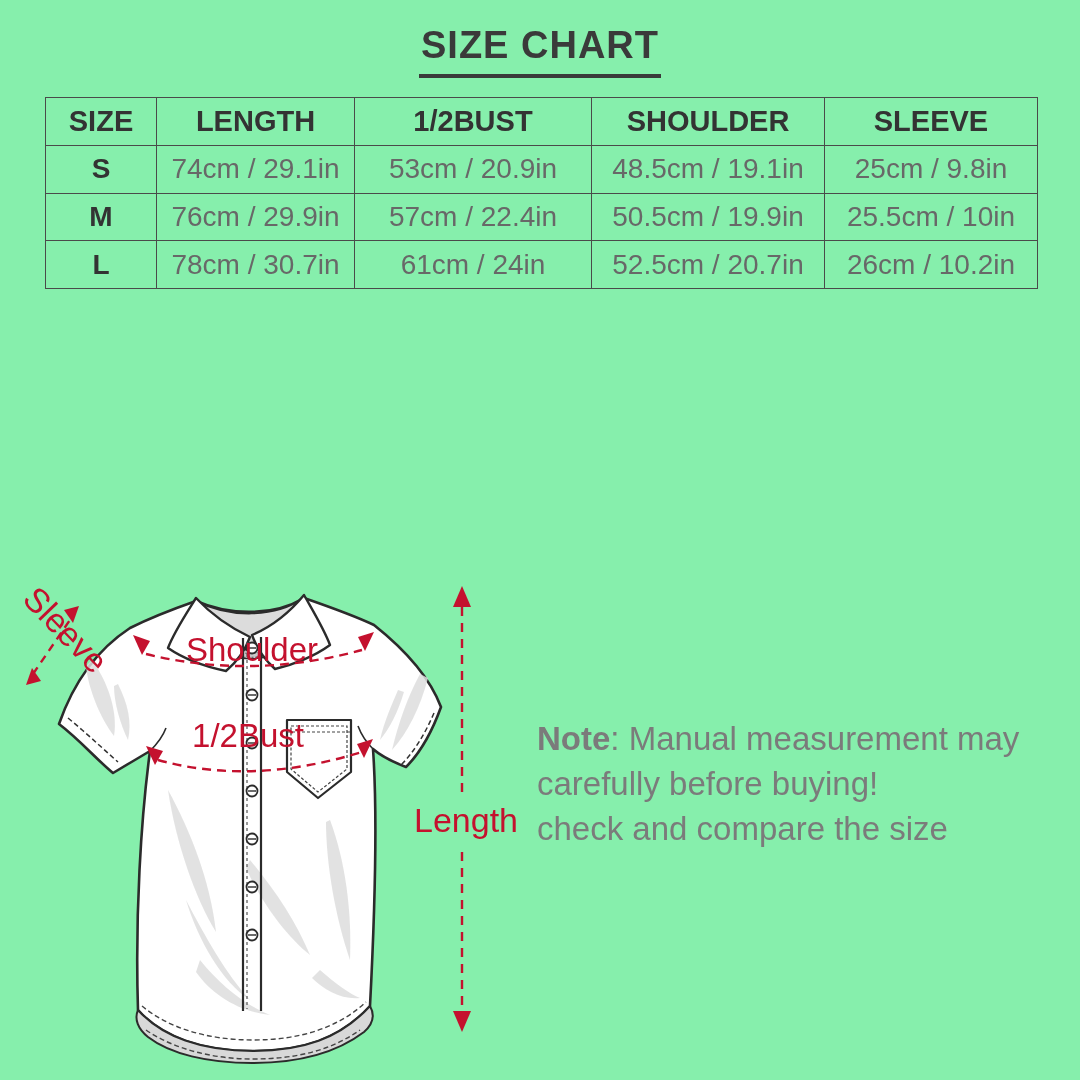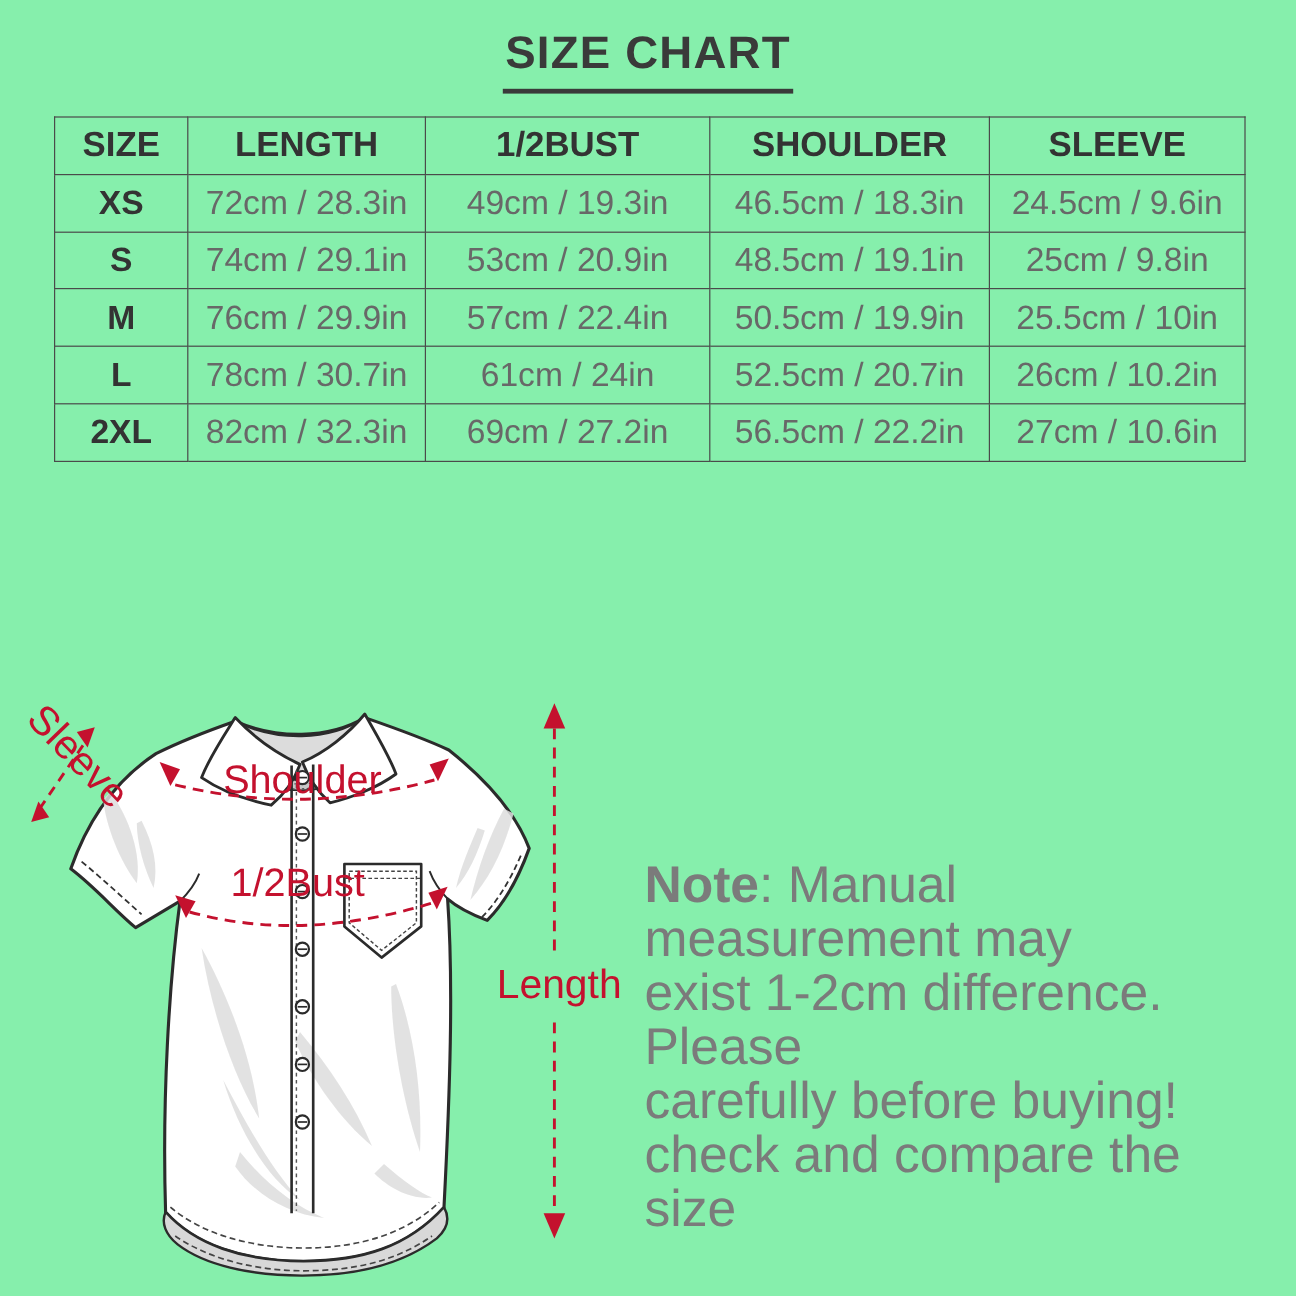--- a/index.html
+++ b/index.html
@@ -74,21 +74,21 @@
   svg.shirt text {
     font-family: "Liberation Sans", sans-serif;
   }
 
   
   .note {
     position: absolute;
     left: 537px;
     top: 716px;
     width: 490px;
-    font-size: 43px;
+    font-size: 33px;
     line-height: 45px;
     color: #7b7b7b;
   }
   .note .bold { font-weight: bold; }
 </style>
 </head>
 <body>
 
 <div class="page">
 
@@ -107,27 +107,20 @@
     <thead>
       <tr>
         <th>SIZE</th>
         <th>LENGTH</th>
         <th>1/2BUST</th>
         <th>SHOULDER</th>
         <th>SLEEVE</th>
       </tr>
     </thead>
     <tbody>
-        <tr>
-          <td class="size-col">XS</td>
-          <td>72cm / 28.3in</td>
-          <td>49cm / 19.3in</td>
-          <td>46.5cm / 18.3in</td>
-          <td>24.5cm / 9.6in</td>
-        </tr>
         <tr>
           <td class="size-col">S</td>
           <td>74cm / 29.1in</td>
           <td>53cm / 20.9in</td>
           <td>48.5cm / 19.1in</td>
           <td>25cm / 9.8in</td>
         </tr>
         <tr>
           <td class="size-col">M</td>
           <td>76cm / 29.9in</td>
@@ -135,27 +128,20 @@
           <td>50.5cm / 19.9in</td>
           <td>25.5cm / 10in</td>
         </tr>
         <tr>
           <td class="size-col">L</td>
           <td>78cm / 30.7in</td>
           <td>61cm / 24in</td>
           <td>52.5cm / 20.7in</td>
           <td>26cm / 10.2in</td>
         </tr>
-        <tr>
-          <td class="size-col">2XL</td>
-          <td>82cm / 32.3in</td>
-          <td>69cm / 27.2in</td>
-          <td>56.5cm / 22.2in</td>
-          <td>27cm / 10.6in</td>
-        </tr>
       </tbody>
   </table>
 
   <svg class="shirt" width="540" height="520" viewBox="0 0 540 520">
 
     <g>
       <path d="M 130,68
                C 152,57 176,48 196,41
                C 230,56 274,56 304,38
                C 330,47 355,56 374,65
@@ -282,18 +268,17 @@
         <text transform="translate(57,78) rotate(46)" text-anchor="middle" font-size="34">Sleeve</text>
         <text x="252" y="101" text-anchor="middle">Shoulder</text>
         <text x="248" y="187" text-anchor="middle">1/2Bust</text>
         <text x="466" y="272" text-anchor="middle" font-size="34">Length</text>
       </g>
     </g>
   </svg>
 
   <div class="note">
     <div class="note-line"><span class="bold">Note</span><span>: Manual measurement may</span></div>
-    <div class="note-line">exist 1-2cm difference. Please</div>
     <div class="note-line">carefully before buying!</div>
     <div class="note-line">check and compare the size</div>
   </div>
 
 </div>
 
 </body></html>

